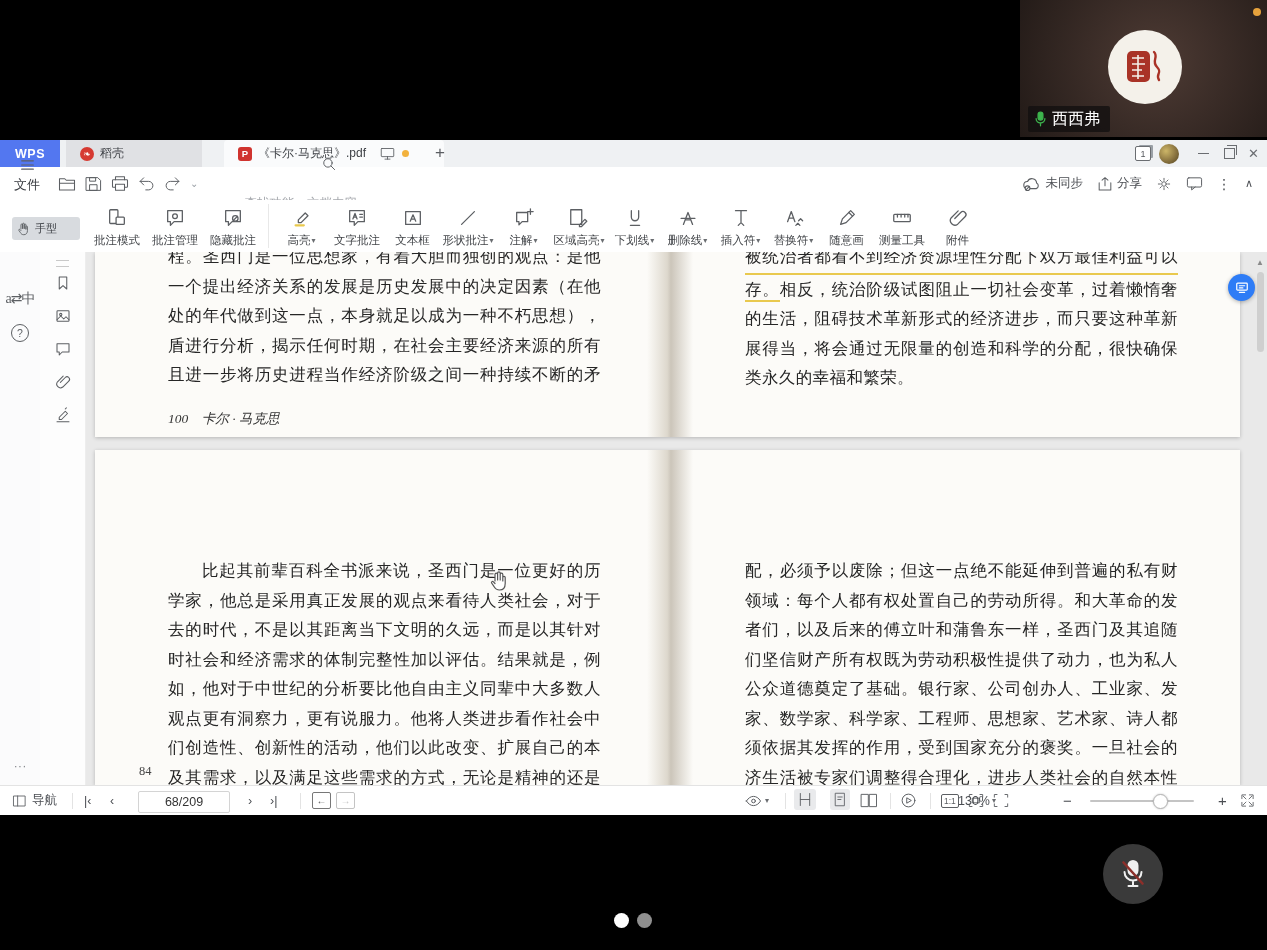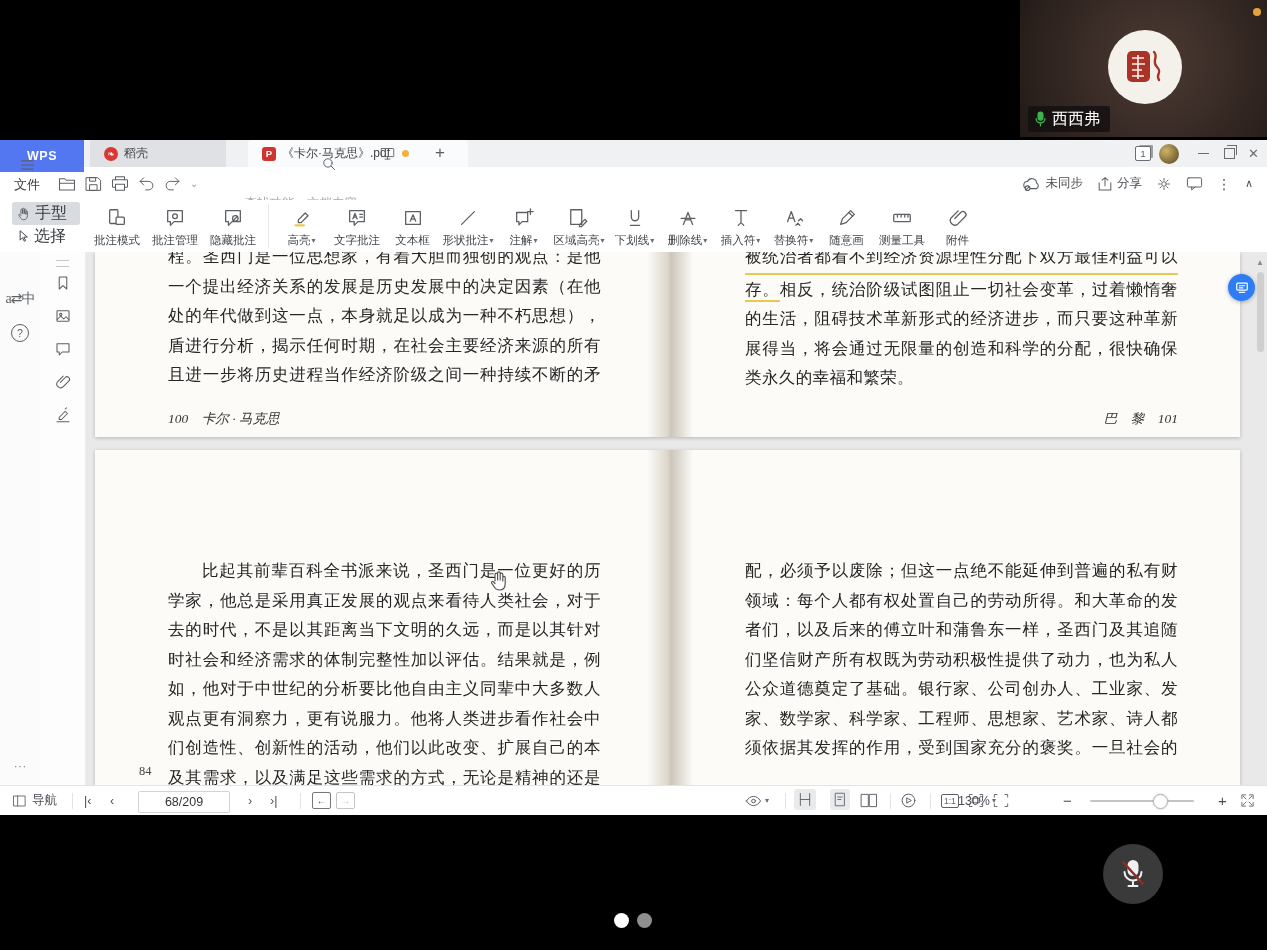--- a/index.html
+++ b/index.html
@@ -16,21 +16,21 @@
     display:flex;align-items:center;justify-content:center;}
   .name-tag{left:8px;bottom:5px;height:26px;background:rgba(18,16,15,.78);border-radius:2px;
     display:flex;align-items:center;padding:0 10px 0 6px;gap:5px;}
   .name-tag span{color:#fff;font-size:16px;}
   .rec-dot{left:1253px;top:8px;width:8px;height:8px;border-radius:50%;background:#e6a23c;}
 
   
   .wps-window{left:0;top:140px;width:1267px;height:674px;background:#fff;}
   .tabbar{left:0;top:0;width:100%;height:27px;background:#eff1f3;display:flex;align-items:stretch;}
   .tab{display:flex;align-items:center;gap:6px;padding:0 14px;font-size:12px;color:#3c3f44;}
-  .tab-wps{background:#5377f0;color:#fff;font-weight:bold;width:52px;justify-content:center;padding:16px;font-size:12.5px;letter-spacing:.5px;}
+  .tab-wps{background:#5377f0;color:#fff;font-weight:bold;width:52px;justify-content:center;padding:4px;font-size:12.5px;letter-spacing:.5px;}
   .tab-docer{background:#e0e1e4;width:108px;margin-left:6px;}
   .tab-pdf{background:#fafbfc;width:192px;margin-left:22px;border-radius:4px 4px 0 0;}
   .docer-ic{width:14px;height:14px;border-radius:50%;background:#d63a32;color:#fff;font-size:9px;
     display:flex;align-items:center;justify-content:center;}
   .pdf-ic{width:14px;height:14px;border-radius:3px;background:#d0342f;color:#fff;font-size:9.5px;font-weight:bold;
     display:flex;align-items:center;justify-content:center;}
   .share-dot{left:402px;top:10px;width:7px;height:7px;border-radius:50%;background:#f2b23e;}
   .newtab{left:428px;top:1px;font-size:17px;color:#5a5d61;width:24px;height:24px;display:flex;align-items:center;justify-content:center;}
   .winctl{position:absolute;top:0;height:27px;display:flex;align-items:center;color:#666;}
   .badge1{width:14px;height:13px;border:1.2px solid #6a6d71;border-radius:2px;font-size:9px;color:#55585c;
@@ -48,21 +48,21 @@
   .menu-item{font-size:13px;color:#3a3d42;padding:3px 9px;}
   .menu-item.active{background:#db3a34;color:#fff;border-radius:12px;font-weight:bold;}
   .searchbox{display:flex;align-items:center;gap:24px;margin-left:26px;width:210px;flex-direction:column;}
   .searchbox input{border:none;outline:none;font-size:12.5px;color:#333;width:170px;background:transparent;font-family:"Liberation Sans",sans-serif;}
   .searchbox input::placeholder{color:#a5a8ad;}
   .mb-right{margin-left:auto;display:flex;align-items:center;gap:14px;margin-right:14px;font-size:12.5px;color:#4a4d52;}
   .mb-right .lbl{margin-left:-10px;}
 
   .toolbar{left:0;top:60px;width:100%;height:52px;background:#fff;border-bottom:1px solid #e6e6e6;}
   .left-tools{position:absolute;left:12px;top:2px;width:68px;}
-  .lt-row{display:flex;align-items:center;gap:5px;height:23px;padding:0 5px;border-radius:3px;font-size:16px;color:#3a3d42;}
+  .lt-row{display:flex;align-items:center;gap:5px;height:23px;padding:0 5px;border-radius:3px;font-size:11px;color:#3a3d42;margin-top:15px;}
   .lt-row.active{background:#d8dbdf;}
   .tools-row{position:absolute;left:88px;top:1px;display:flex;align-items:flex-start;}
   .tool{display:flex;flex-direction:column;align-items:center;width:53px;padding-top:5px;}
   .tool.wide{width:58px;}
   .tool .glyph{height:24px;display:flex;align-items:center;justify-content:center;}
   .tool .tlabel{font-size:11.5px;color:#424549;margin-top:3px;white-space:nowrap;display:flex;align-items:center;gap:1px;}
   .dd{font-size:8px;color:#6a6d71;}
   .vdiv{width:1px;background:#e8e8e8;height:44px;margin:3px 6px 0 6px;}
 
   
@@ -535,21 +535,20 @@
             <div class="ln">且进一步将历史进程当作经济阶级之间一种持续不断的矛</div>
           </div>
           <div class="folio" style="left:73px;top:158px;">100　卡尔 · 马克思</div>
           <div class="pgcol" style="left:650px;top:-10px;">
             <div class="ln hl-ul">被统治者都看不到经济资源理性分配下双方最佳利益可以并</div>
             <div class="ln"><span class="hl-ul">存。</span><span>相反，统治阶级试图阻止一切社会变革，过着懒惰奢侈</span></div>
             <div class="ln">的生活，阻碍技术革新形式的经济进步，而只要这种革新发</div>
             <div class="ln">展得当，将会通过无限量的创造和科学的分配，很快确保人</div>
             <div class="ln short">类永久的幸福和繁荣。</div>
           </div>
-          <div class="folio" style="left:650px;top:158px;width:433px;text-align:right;">巴　黎　101</div>
         </div>
 
         <div class="spread spread-bottom">
           <div class="gutter"></div>
           <div class="pgcol" style="left:73px;top:106px;">
             <div class="ln ind">比起其前辈百科全书派来说，圣西门是一位更好的历史</div>
             <div class="ln">学家，他总是采用真正发展的观点来看待人类社会，对于过</div>
             <div class="ln">去的时代，不是以其距离当下文明的久远，而是以其针对当</div>
             <div class="ln">时社会和经济需求的体制完整性加以评估。结果就是，例</div>
             <div class="ln">如，他对于中世纪的分析要比他自由主义同辈中大多数人的</div>
@@ -559,20 +558,21 @@
           </div>
           <div class="marginno" style="left:44px;top:314px;">84</div>
           <div class="pgcol" style="left:650px;top:106px;">
             <div class="ln">配，必须予以废除；但这一点绝不能延伸到普遍的私有财产</div>
             <div class="ln">领域：每个人都有权处置自己的劳动所得。和大革命的发起</div>
             <div class="ln">者们，以及后来的傅立叶和蒲鲁东一样，圣西门及其追随者</div>
             <div class="ln">们坚信财产所有权既为劳动积极性提供了动力，也为私人和</div>
             <div class="ln">公众道德奠定了基础。银行家、公司创办人、工业家、发明</div>
             <div class="ln">家、数学家、科学家、工程师、思想家、艺术家、诗人都必</div>
             <div class="ln">须依据其发挥的作用，受到国家充分的褒奖。一旦社会的经</div>
+            <div class="ln">济生活被专家们调整得合理化，进步人类社会的自然本性</div>
           </div>
         </div>
 
         <svg class="abs cursor-hand" width="20" height="22" viewBox="0 0 20 22">
           <path d="M6 11V4.5a1.3 1.3 0 0 1 2.6 0V10M8.6 10V3.2a1.3 1.3 0 0 1 2.6 0V10M11.2 10V4.5a1.3 1.3 0 0 1 2.6 0V11M13.8 11V7.5a1.2 1.2 0 0 1 2.4 0v6c0 4-2.2 6.5-5.7 6.5-2.8 0-4.2-1.2-5.7-3.8L2.6 13c-.6-1 .9-2.1 1.8-1.2L6 13.5" fill="#fff" stroke="#555" stroke-width="1.2" stroke-linecap="round" stroke-linejoin="round"></path>
         </svg>
 
         <div class="abs assist-btn" style="left:1142px;top:22px;">
           <svg width="14" height="13" viewBox="0 0 16 14">
               <g stroke="#fff" stroke-width="1.4" fill="none" stroke-linecap="round">

